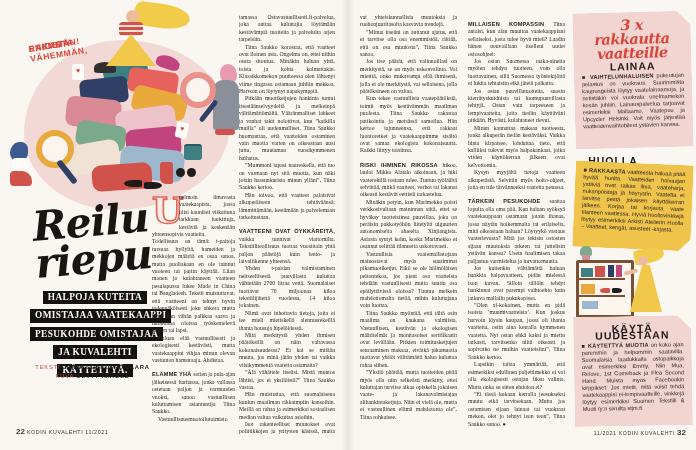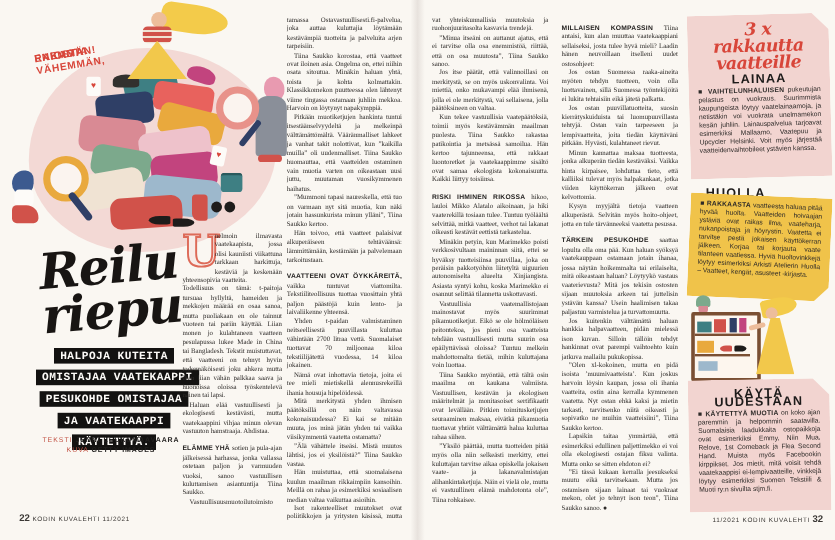--- a/index.html
+++ b/index.html
@@ -14,21 +14,21 @@
   .body-col p.lead-para{margin-top:7px;text-indent:0;}
   .body-col strong.lead{font-family:"Liberation Sans",sans-serif;font-size:5.6px;letter-spacing:.2px;color:#1e1c1b;}
   .dropcap{float:left;font-family:"DejaVu Serif",serif;font-weight:bold;font-size:36px;line-height:28px;
     width:24px;margin:2px 3px 0 0;color:#f8ece8;-webkit-text-stroke:1.6px #dd6a58;}
   
   .tagline{position:absolute;left:20px;top:40px;transform:rotate(-9deg);color:#d8463a;
     font-family:"Liberation Sans",sans-serif;font-weight:bold;font-size:8.5px;line-height:10px;letter-spacing:.6px;text-align:center;}
   .headline{position:absolute;left:18px;top:204px;width:148px;text-align:center;transform:rotate(-5deg);
     font-family:"DejaVu Serif",serif;font-style:italic;font-weight:bold;font-size:41px;line-height:37px;color:#181513;letter-spacing:-1px;}
   .standfirst{position:absolute;left:30px;top:286px;width:130px;text-align:center;}
-  .standfirst .line{display:inline-block;background:#131211;color:#fdfbf8;font-family:Liberation Mono, monospace;
+  .standfirst .line{display:inline-block;background:#131211;color:#fdfbf8;font-family:Liberation Serif, serif;
     font-weight:bold;font-size:9.3px;line-height:1;letter-spacing:.4px;padding:2.5px 5px 2px;margin-top:-1px;white-space:nowrap;}
   .byline{position:absolute;left:20px;top:363px;width:145px;text-align:center;font-family:"Liberation Sans",sans-serif;
     font-size:5.8px;letter-spacing:.8px;line-height:9px;color:#22201f;}
   .byline .lbl{color:#c4584a;font-weight:normal;}
   .byline .nm{font-weight:bold;}
   .pgfoot{position:absolute;font-family:"Liberation Sans",sans-serif;font-size:5.3px;letter-spacing:.6px;color:#3a3734;}
   .pgfoot b{font-size:8px;letter-spacing:0;}
   
   .illus{position:absolute;left:8px;top:4px;width:234px;height:212px;}
   .illus div{position:absolute;}
@@ -98,21 +98,21 @@
         <div>OSTA VÄHEMMÄN,</div>
         <div>RAKASTA</div>
         <div>ENEMMÄN!</div>
       </div>
   </div>
 
   <div class="headline">
       <div>Reilu</div>
       <div>riepu</div>
     </div>
-  <div class="standfirst"><div class="line">HALPOJA KUTEITA</div><div class="line">OMISTAJAA VAATEKAAPPI</div><div class="line">PESUKOHDE OMISTAJAA</div><div class="line">JA VAATEKAAPPI</div><div class="line">KÄYTETTYÄ.</div></div>
+  <div class="standfirst"><div class="line">HALPOJA KUTEITA</div><div class="line">OMISTAJAA VAATEKAAPPI</div><div class="line">PESUKOHDE OMISTAJAA</div><div class="line">JA KUVALEHTI</div><div class="line">KÄYTETTYÄ.</div></div>
   <div class="byline">
     <div>
       <span class="lbl">TEKSTI</span>
       <span class="nm">JENNI LEUKUMAAVAARA</span>
     </div>
     <div>
       <span class="lbl">KUVA</span>
       <span class="nm">GETTY IMAGES</span>
     </div>
   </div>

